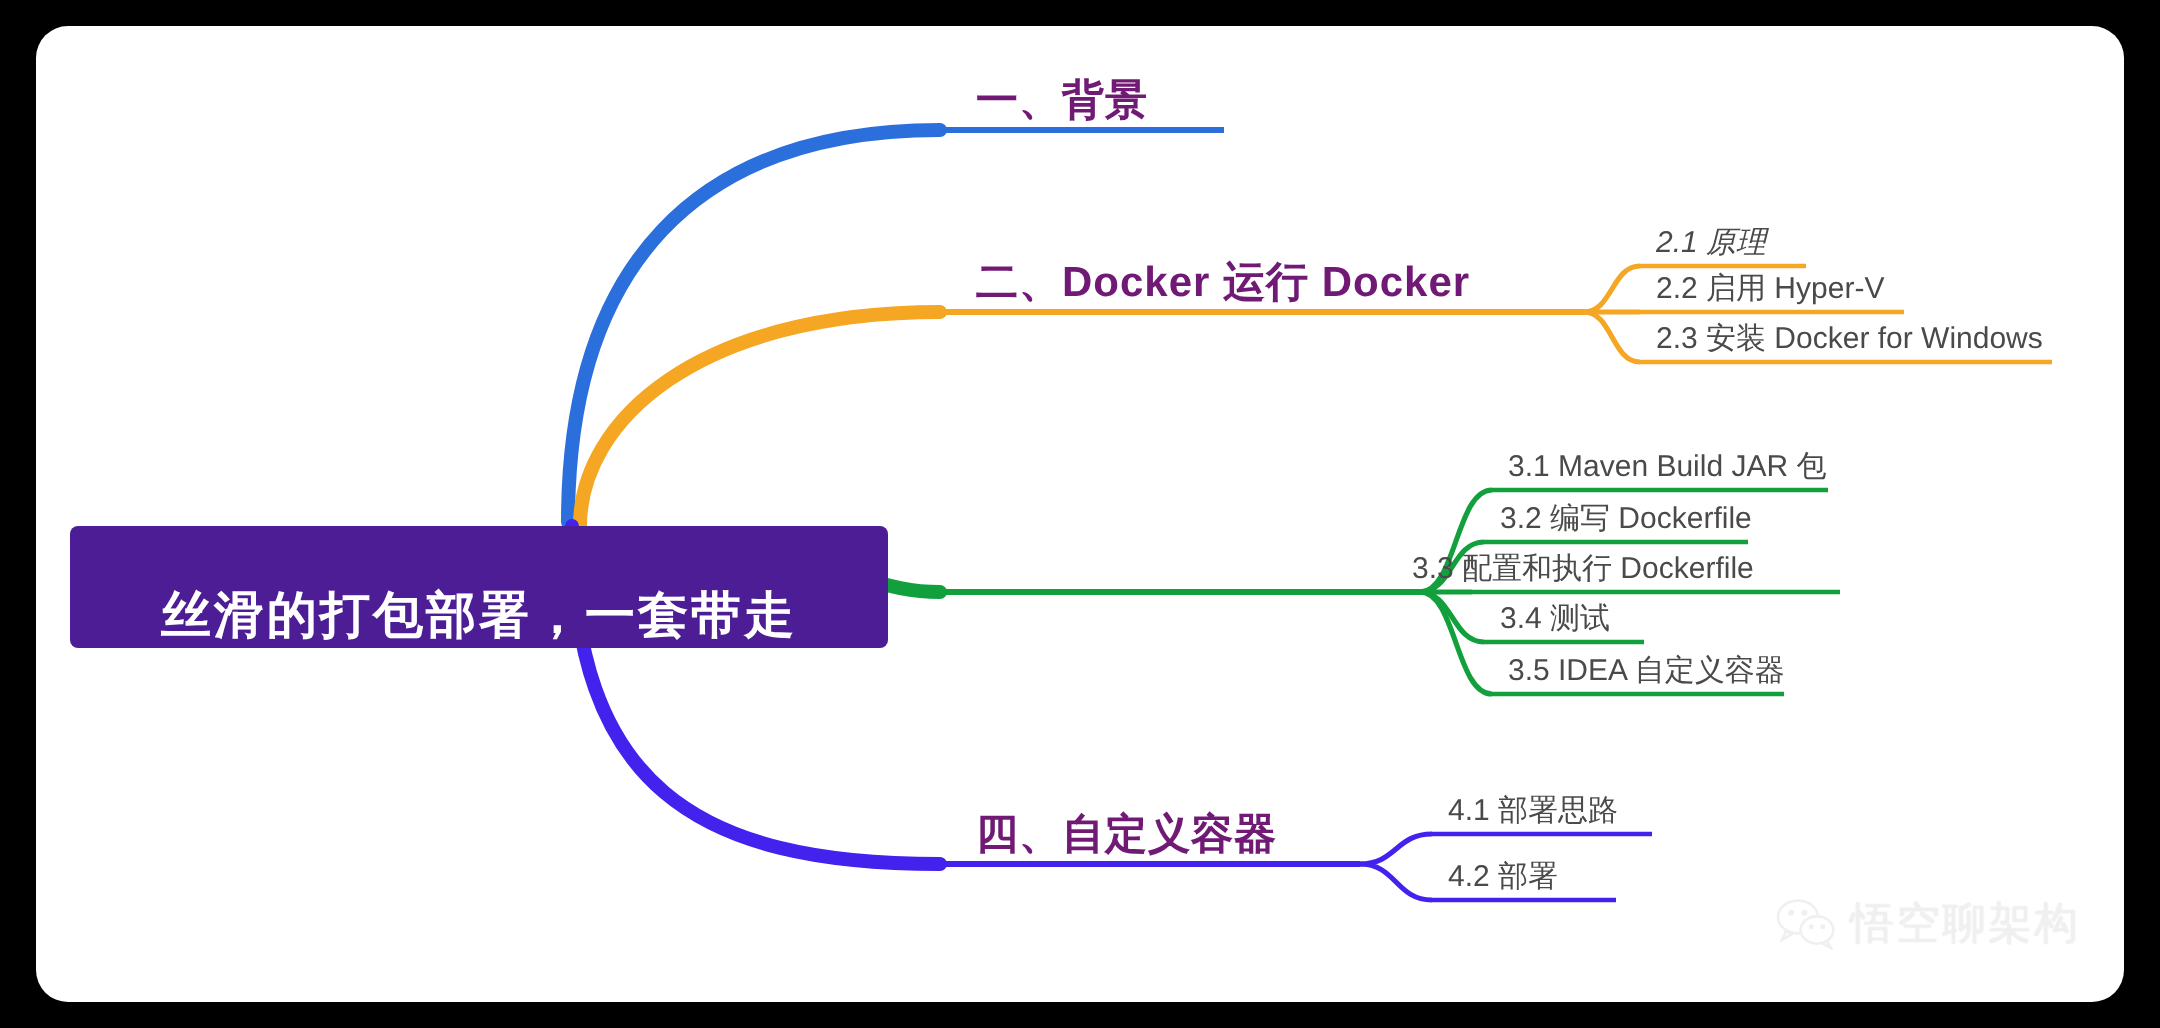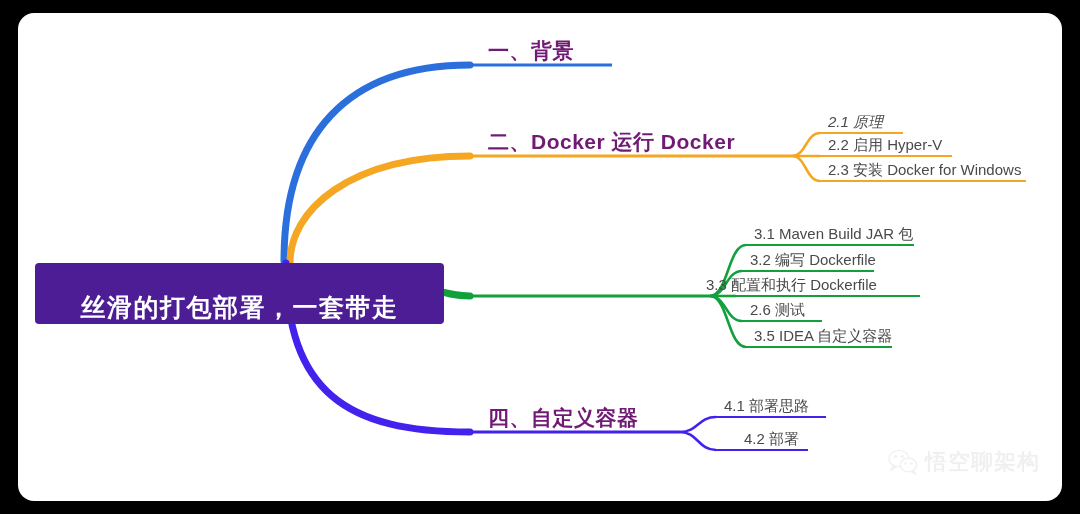--- a/index.html
+++ b/index.html
@@ -173,33 +173,33 @@
     <div class="subitem" style="left:736px; top:211px;">
       <span>3.1 Maven Build JAR 包</span>
     </div>
     <div class="subitem" style="left:732px; top:237px;">
       <span>3.2 编写 Dockerfile</span>
     </div>
     <div class="subitem" style="left:688px; top:262px;">
       <span>3.3 配置和执行 Dockerfile</span>
     </div>
     <div class="subitem" style="left:732px; top:287px;">
-      <span>2.6 测试</span>
+      <span>3.4 测试</span>
     </div>
     <div class="subitem" style="left:736px; top:313px;">
       <span>3.5 IDEA 自定义容器</span>
     </div>
 
     <div class="branch" style="left:470px; top:392px;">
       <span class="btitle">四、自定义容器</span>
     </div>
     <div class="subitem" style="left:706px; top:383px;">
       <span>4.1 部署思路</span>
     </div>
-    <div class="subitem" style="left:726px; top:416px;">
+    <div class="subitem" style="left:706px; top:416px;">
       <span>4.2 部署</span>
     </div>
 
     <div class="watermark">
       <svg class="wm-icon" width="30" height="26" viewBox="0 0 30 26" xmlns="http://www.w3.org/2000/svg">
         <ellipse cx="11" cy="9.5" rx="10" ry="8.2" fill="none" stroke="#f0f0f0" stroke-width="1.3"></ellipse>
         <path d="M 5 16.5 L 3 21 L 7.6 18.2 Z" fill="none" stroke="#f0f0f0" stroke-width="1.3"></path>
         <circle cx="7.6" cy="7.4" r="1.5" fill="#f0f0f0"></circle>
         <circle cx="14.2" cy="7.4" r="1.5" fill="#f0f0f0"></circle>
         <ellipse cx="20.5" cy="16" rx="8.2" ry="6.8" fill="#ffffff" stroke="#f0f0f0" stroke-width="1.3"></ellipse>

